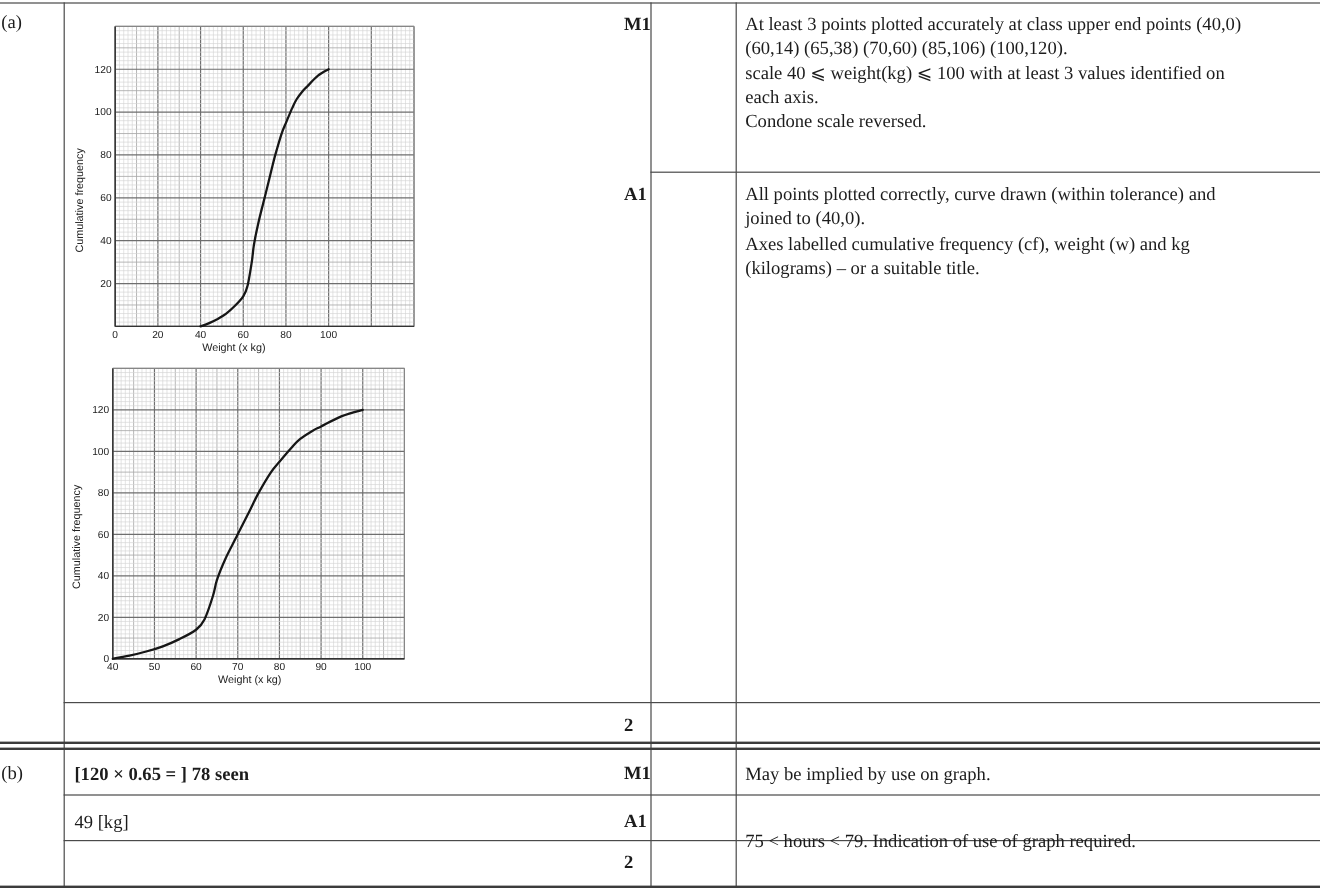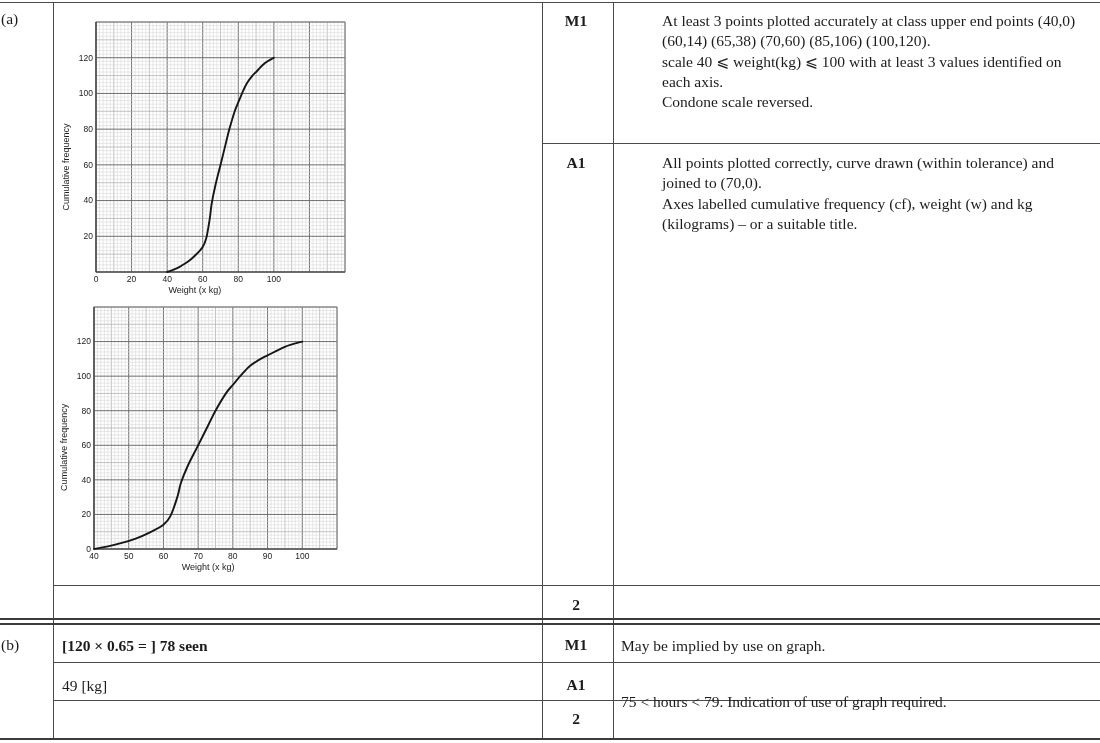--- a/index.html
+++ b/index.html
@@ -5,25 +5,25 @@
   html,body{margin:0;padding:0;background:#ffffff;}
   #page{
     position:relative;width:1100px;height:743px;background:#ffffff;overflow:hidden;
     font-family:"Liberation Serif","DejaVu Serif",serif;color:#1c1c1c;
   }
   .vline,.hline{position:absolute;background:#4a4a4a;}
   .vline{width:1px;}
   .hline{height:1px;}
   .cell-text{position:absolute;font-size:15.5px;line-height:20px;white-space:nowrap;}
   .mark{
-    position:absolute;left:544px;width:64px;text-align:center;
+    position:absolute;left:520px;width:64px;text-align:left;
     font-weight:bold;font-size:15.5px;white-space:nowrap;
   }
   .guidance{position:absolute;left:621px;width:476px;}
-  .guidance div{font-size:15.5px;line-height:20.3px;white-space:nowrap;margin-left:41px;}
+  .guidance div{font-size:15.5px;line-height:20.3px;white-space:nowrap;}
   .chart-svg{position:absolute;}
   svg text{
     font-family:"Liberation Sans","DejaVu Sans",sans-serif;
     fill:#222222;
   }
   svg .tick{font-size:8.5px;}
   svg .axlabel{font-size:9px;}
 </style>
 </head>
 <body>
@@ -376,21 +376,21 @@
   <div class="guidance" style="top:11px;">
     <div>At least 3 points plotted accurately at class upper end points (40,0)</div>
     <div>(60,14) (65,38) (70,60) (85,106) (100,120).</div>
     <div>scale 40 ⩽ weight(kg) ⩽ 100 with at least 3 values identified on</div>
     <div>each axis.</div>
     <div>Condone scale reversed.</div>
   </div>
   <div class="mark" style="top:154px;">A1</div>
   <div class="guidance" style="top:153px;">
     <div>All points plotted correctly, curve drawn (within tolerance) and</div>
-    <div>joined to (70,0).</div>
+    <div>joined to (40,0).</div>
     <div>Axes labelled cumulative frequency (cf), weight (w) and kg</div>
     <div>(kilograms) – or a suitable title.</div>
   </div>
   <div class="mark" style="top:596px;">2</div>
 
   <div class="cell-text" style="left:62px;top:636px;font-weight:bold;">[120 × 0.65 = ] 78 seen</div>
   <div class="mark" style="top:636px;">M1</div>
   <div class="cell-text" style="left:621px;top:636px;">May be implied by use on graph.</div>
 
   <div class="cell-text" style="left:62px;top:676px;">49 [kg]</div>

